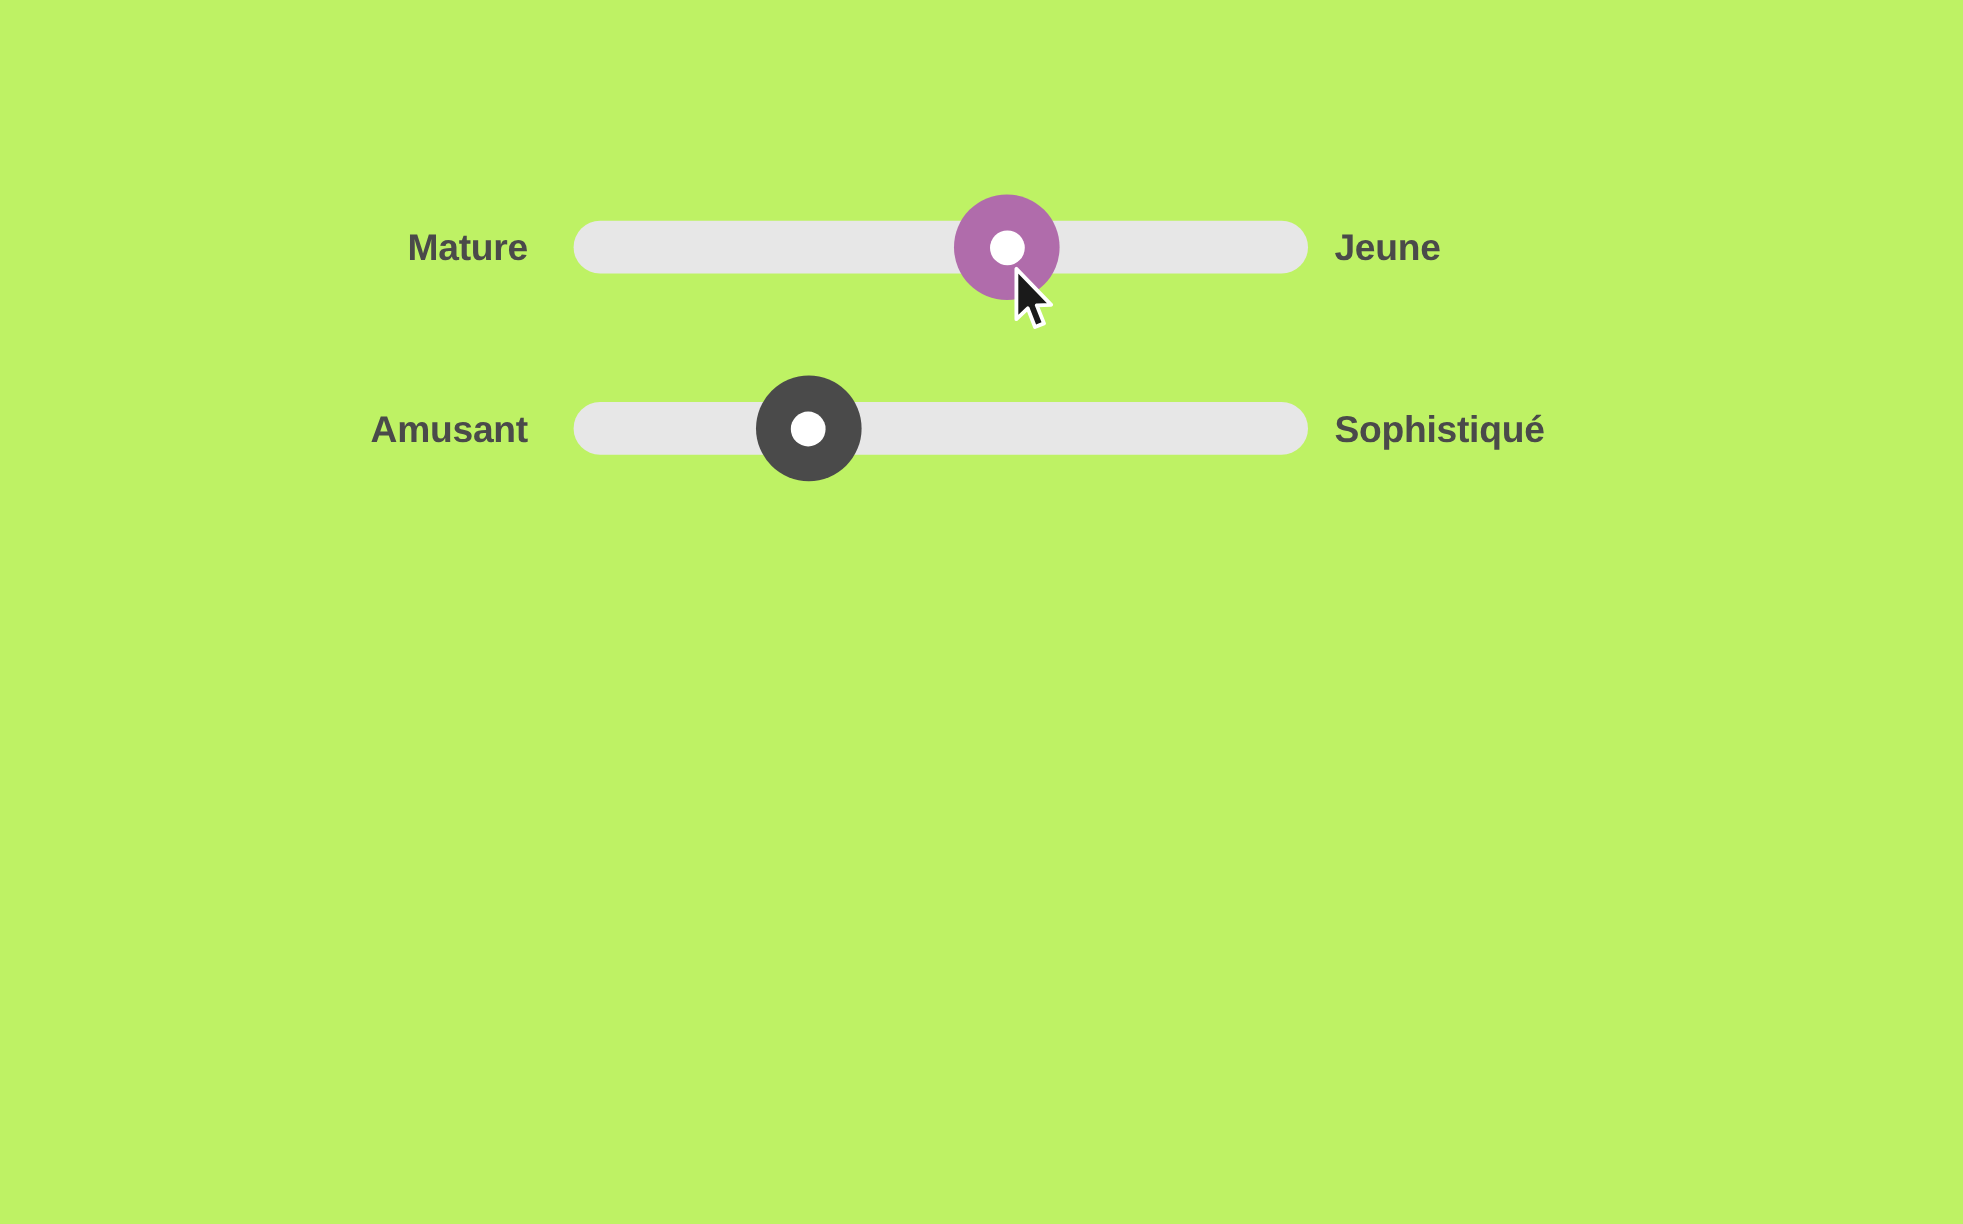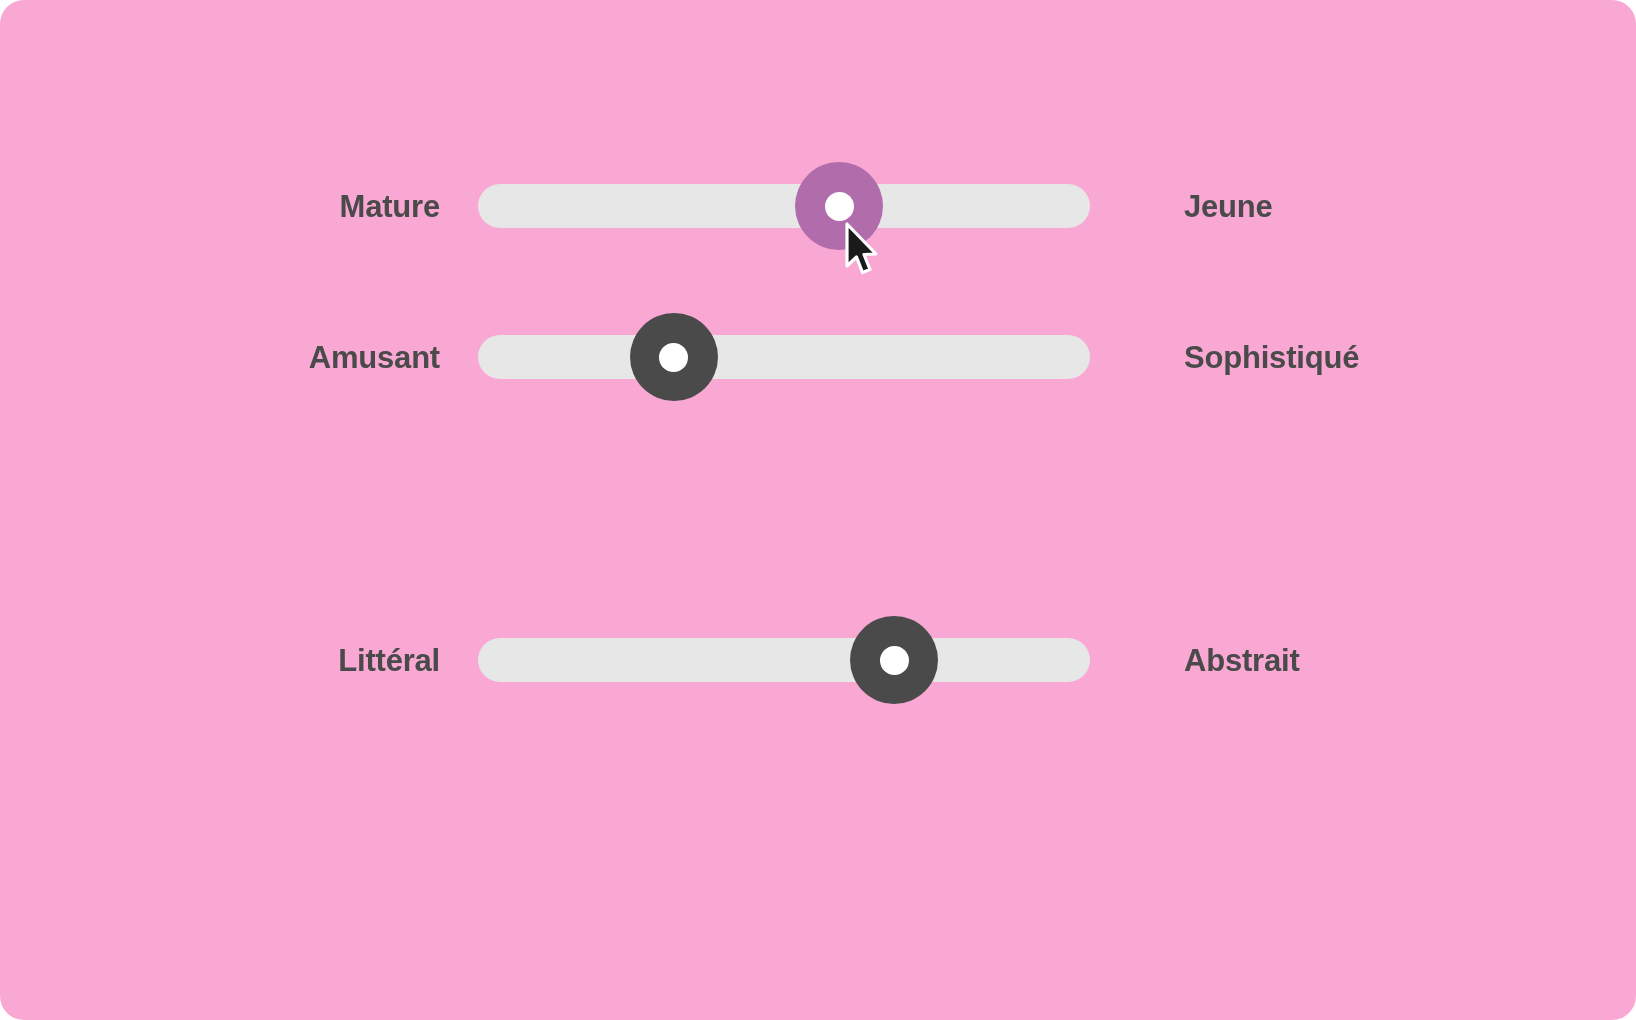--- a/index.html
+++ b/index.html
@@ -9,23 +9,22 @@
     background: #ffffff;
   }
   body {
     font-family: "Liberation Sans", sans-serif;
     -webkit-font-smoothing: antialiased;
   }
   #canvas {
     position: relative;
     width: 1636px;
     height: 1020px;
-    background: #f9a8d4;
+    background: #bef264;
     overflow: hidden;
-    border-radius: 24px;
   }
 
   
   .slider-row {
     position: absolute;
     left: 0;
     width: 1636px;
     height: 100px;
     display: flex;
     align-items: center;
@@ -43,21 +42,21 @@
     white-space: nowrap;
     line-height: 1;
   }
   .label-left {
     position: absolute;
     right: 1196px;       
     text-align: right;
   }
   .label-right {
     position: absolute;
-    left: 1184px;
+    left: 1112px;
     text-align: right;
   }
 
   
   .track {
     position: absolute;
     left: 478px;
     width: 612px;
     height: 44px;
     background: #e7e7e7;
@@ -118,29 +117,18 @@
     <div class="track" style="background: rgb(231, 231, 231);">
       <div class="handle handle-dark" style="left: 32%; top: -22px; background: rgb(74, 74, 74);">
         <div class="hole"></div>
       </div>
     </div>
 
     <span class="label label-right" style="color: rgb(74, 74, 74);">Sophistiqué</span>
   </div>
 
 
-  <div class="slider-row row-4">
-    <span class="label label-left" style="color: rgb(74, 74, 74);">Littéral</span>
-
-    <div class="track" style="background: rgb(231, 231, 231);">
-      <div class="handle handle-dark" style="left: 68%; top: -22px; background: rgb(74, 74, 74);">
-        <div class="hole"></div>
-      </div>
-    </div>
-
-    <span class="label label-right" style="color: rgb(74, 74, 74);">Abstrait</span>
-  </div>
 
   <svg id="cursor" viewBox="0 0 40 56" style="left: 843px; top: 222px;">
     <path d="M4 2 L4 44 L13.5 35 L19.5 50.5 L27 47.5 L21 32.5 L33 32 Z" fill="#1a1a1a" stroke="#ffffff" stroke-width="3.2" stroke-linejoin="round"></path>
   </svg>
 
 </div>
 
 </body></html>

